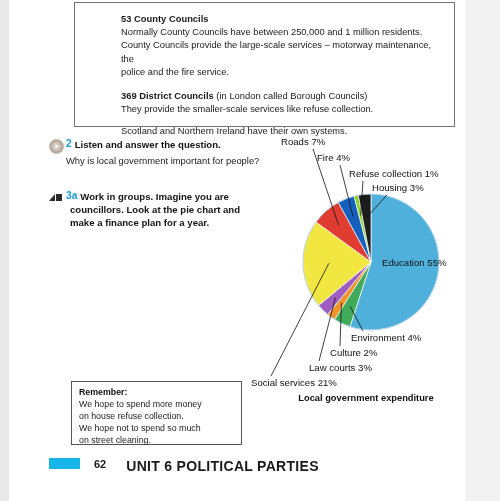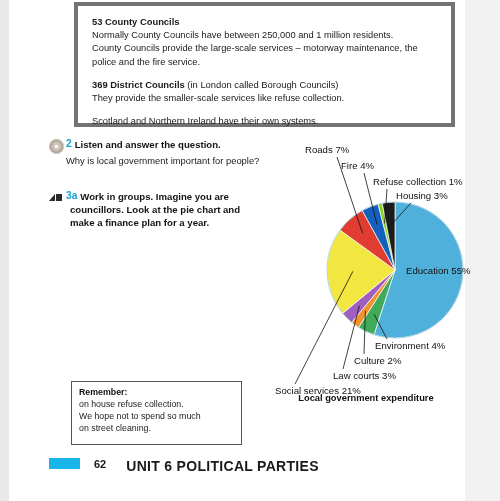--- a/index.html
+++ b/index.html
@@ -12,21 +12,21 @@
   #page{
     position:absolute;left:9px;top:0;width:456px;height:501px;
     background:#ffffff;
   }
   #right-band{position:absolute;left:465px;top:0;width:35px;height:501px;background:#f2f2f2;}
   #left-band{position:absolute;left:0;top:0;width:9px;height:501px;background:#e9e9e9;}
 
   
   .info-box{
     position:absolute;left:65px;top:2px;width:381px;height:125px;
-    border:4px solid #737373;background:#ffffff;box-sizing:border-box;
+    border:1px solid #737373;background:#ffffff;box-sizing:border-box;padding-left:32px;
   }
   .info-inner{padding:9px 12px 0 14px;}
   .ib-h{font-size:9.4px;font-weight:bold;color:#1a1a1a;line-height:14px;}
   .ib-p{font-size:9.3px;color:#1a1a1a;line-height:13.4px;}
   .ib-gap{height:9px;}
   .ib-reg{font-weight:normal;}
 
   
   .ex{position:absolute;}
   #ex2{left:40px;top:138px;width:240px;}
@@ -56,21 +56,21 @@
   .rm-h{font-size:8.8px;font-weight:bold;color:#111;line-height:12.1px;}
   .rm-l{font-size:8.8px;color:#1a1a1a;line-height:12.1px;}
 
   
   .footer{position:absolute;left:40px;top:458px;display:flex;align-items:flex-start;}
   .f-swatch{width:31px;height:11px;background:#18b5ea;}
   .f-num{font-size:11px;font-weight:bold;color:#1a1a1a;margin-left:14px;}
   .f-unit{font-size:14px;font-weight:bold;color:#1a1a1a;margin-left:20px;letter-spacing:.3px;}
 
   
-  #chart{position:absolute;left:256px;top:133px;width:217px;height:285px;margin-top:8px;}
+  #chart{position:absolute;left:232px;top:133px;width:217px;height:285px;}
   #chart svg{display:block;}
   .cap{
     position:absolute;left:262px;top:393px;width:190px;text-align:center;
     font-size:9.3px;font-weight:bold;color:#111;
   }
 </style>
 </head>
 <body>
 
 <div id="left-band"></div>
@@ -111,20 +111,21 @@
       <span class="num">3a</span>
       <span class="lbl-b" style="margin-left:3px;">Work in groups. Imagine you are</span>
     </div>
     <div class="lbl-b indent2">councillors. Look at the pie chart and</div>
     <div class="lbl-b indent2">make a finance plan for a year.</div>
   </div>
 
 
   <div class="remember">
     <div class="rm-h">Remember:</div>
+    <div class="rm-l">We hope to spend more money</div>
     <div class="rm-l">on house refuse collection.</div>
     <div class="rm-l">We hope not to spend so much</div>
     <div class="rm-l">on street cleaning.</div>
   </div>
 
   <div id="chart">
     <svg id="pie-svg" width="217" height="285" viewBox="0 0 217 285">
         <path d="M 130 129 L 130.00 61.00 A 68 68 0 1 1 108.99 193.67 Z" fill="#4fb0dc" stroke="#ffffff" stroke-width="0.7"></path>
         <path d="M 130 129 L 108.99 193.67 A 68 68 0 0 1 93.56 186.41 Z" fill="#3fab5a" stroke="#ffffff" stroke-width="0.7"></path>
         <path d="M 130 129 L 93.56 186.41 A 68 68 0 0 1 86.66 181.39 Z" fill="#f0932b" stroke="#ffffff" stroke-width="0.7"></path>

